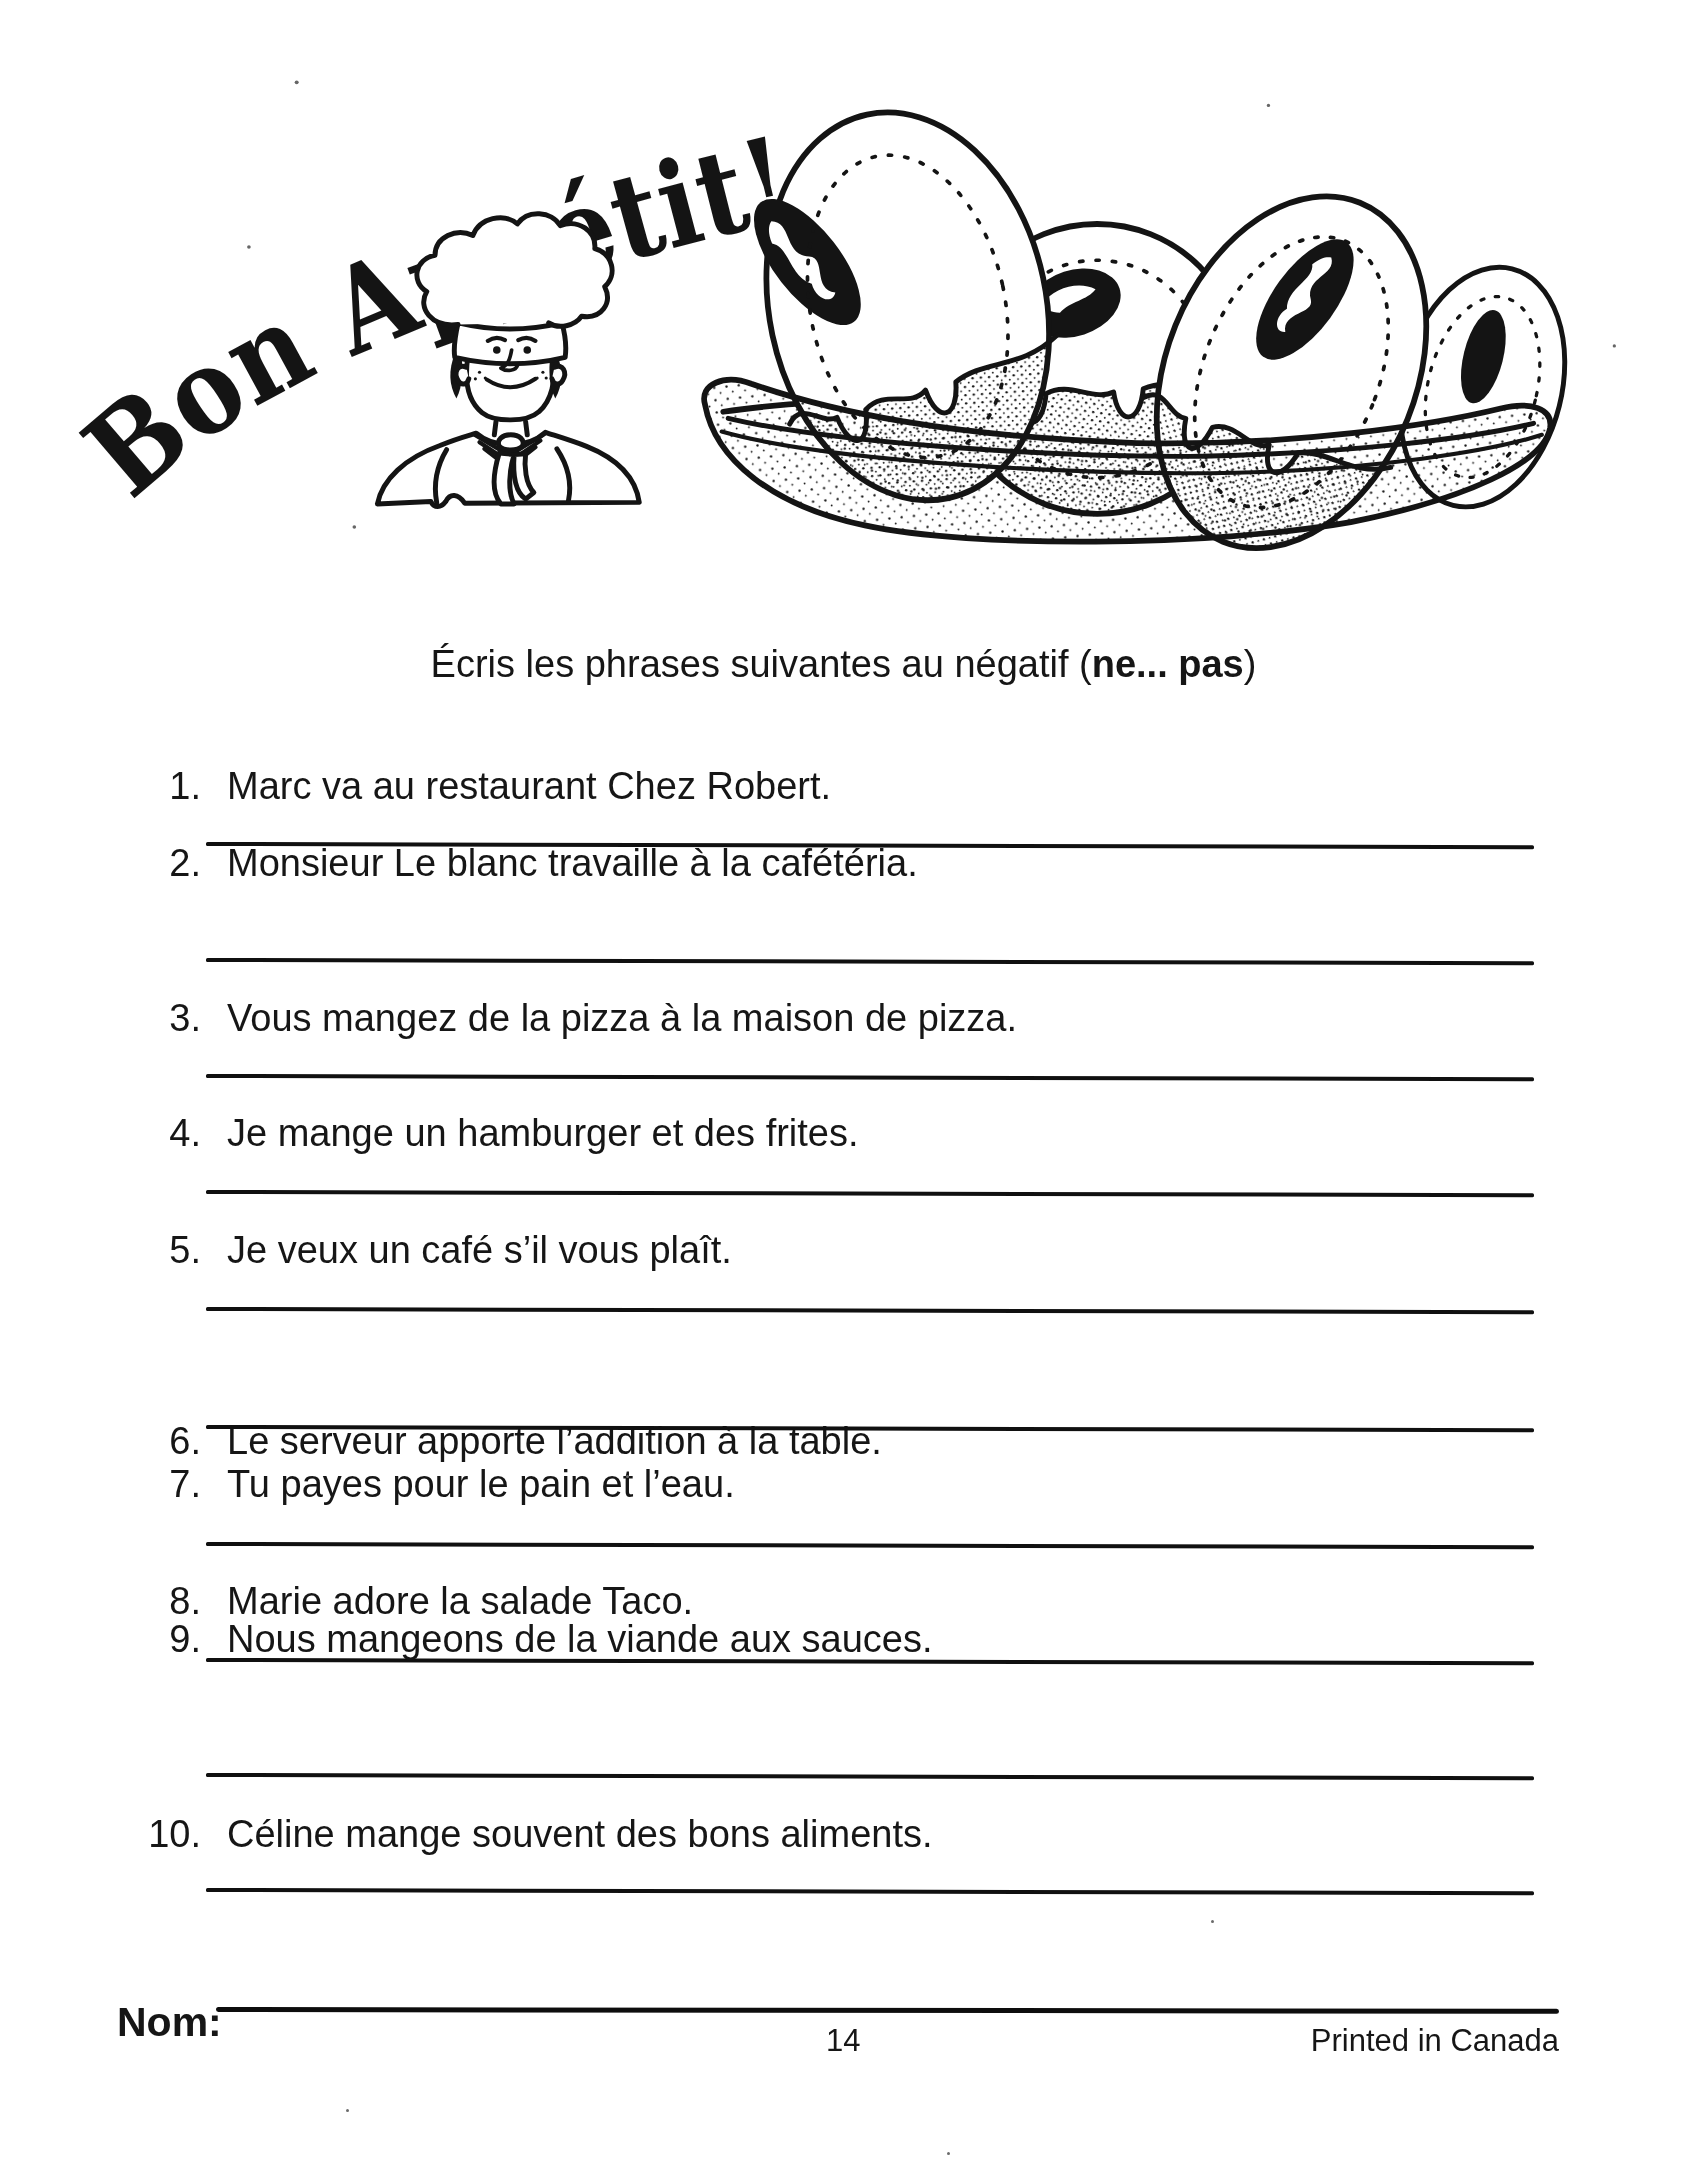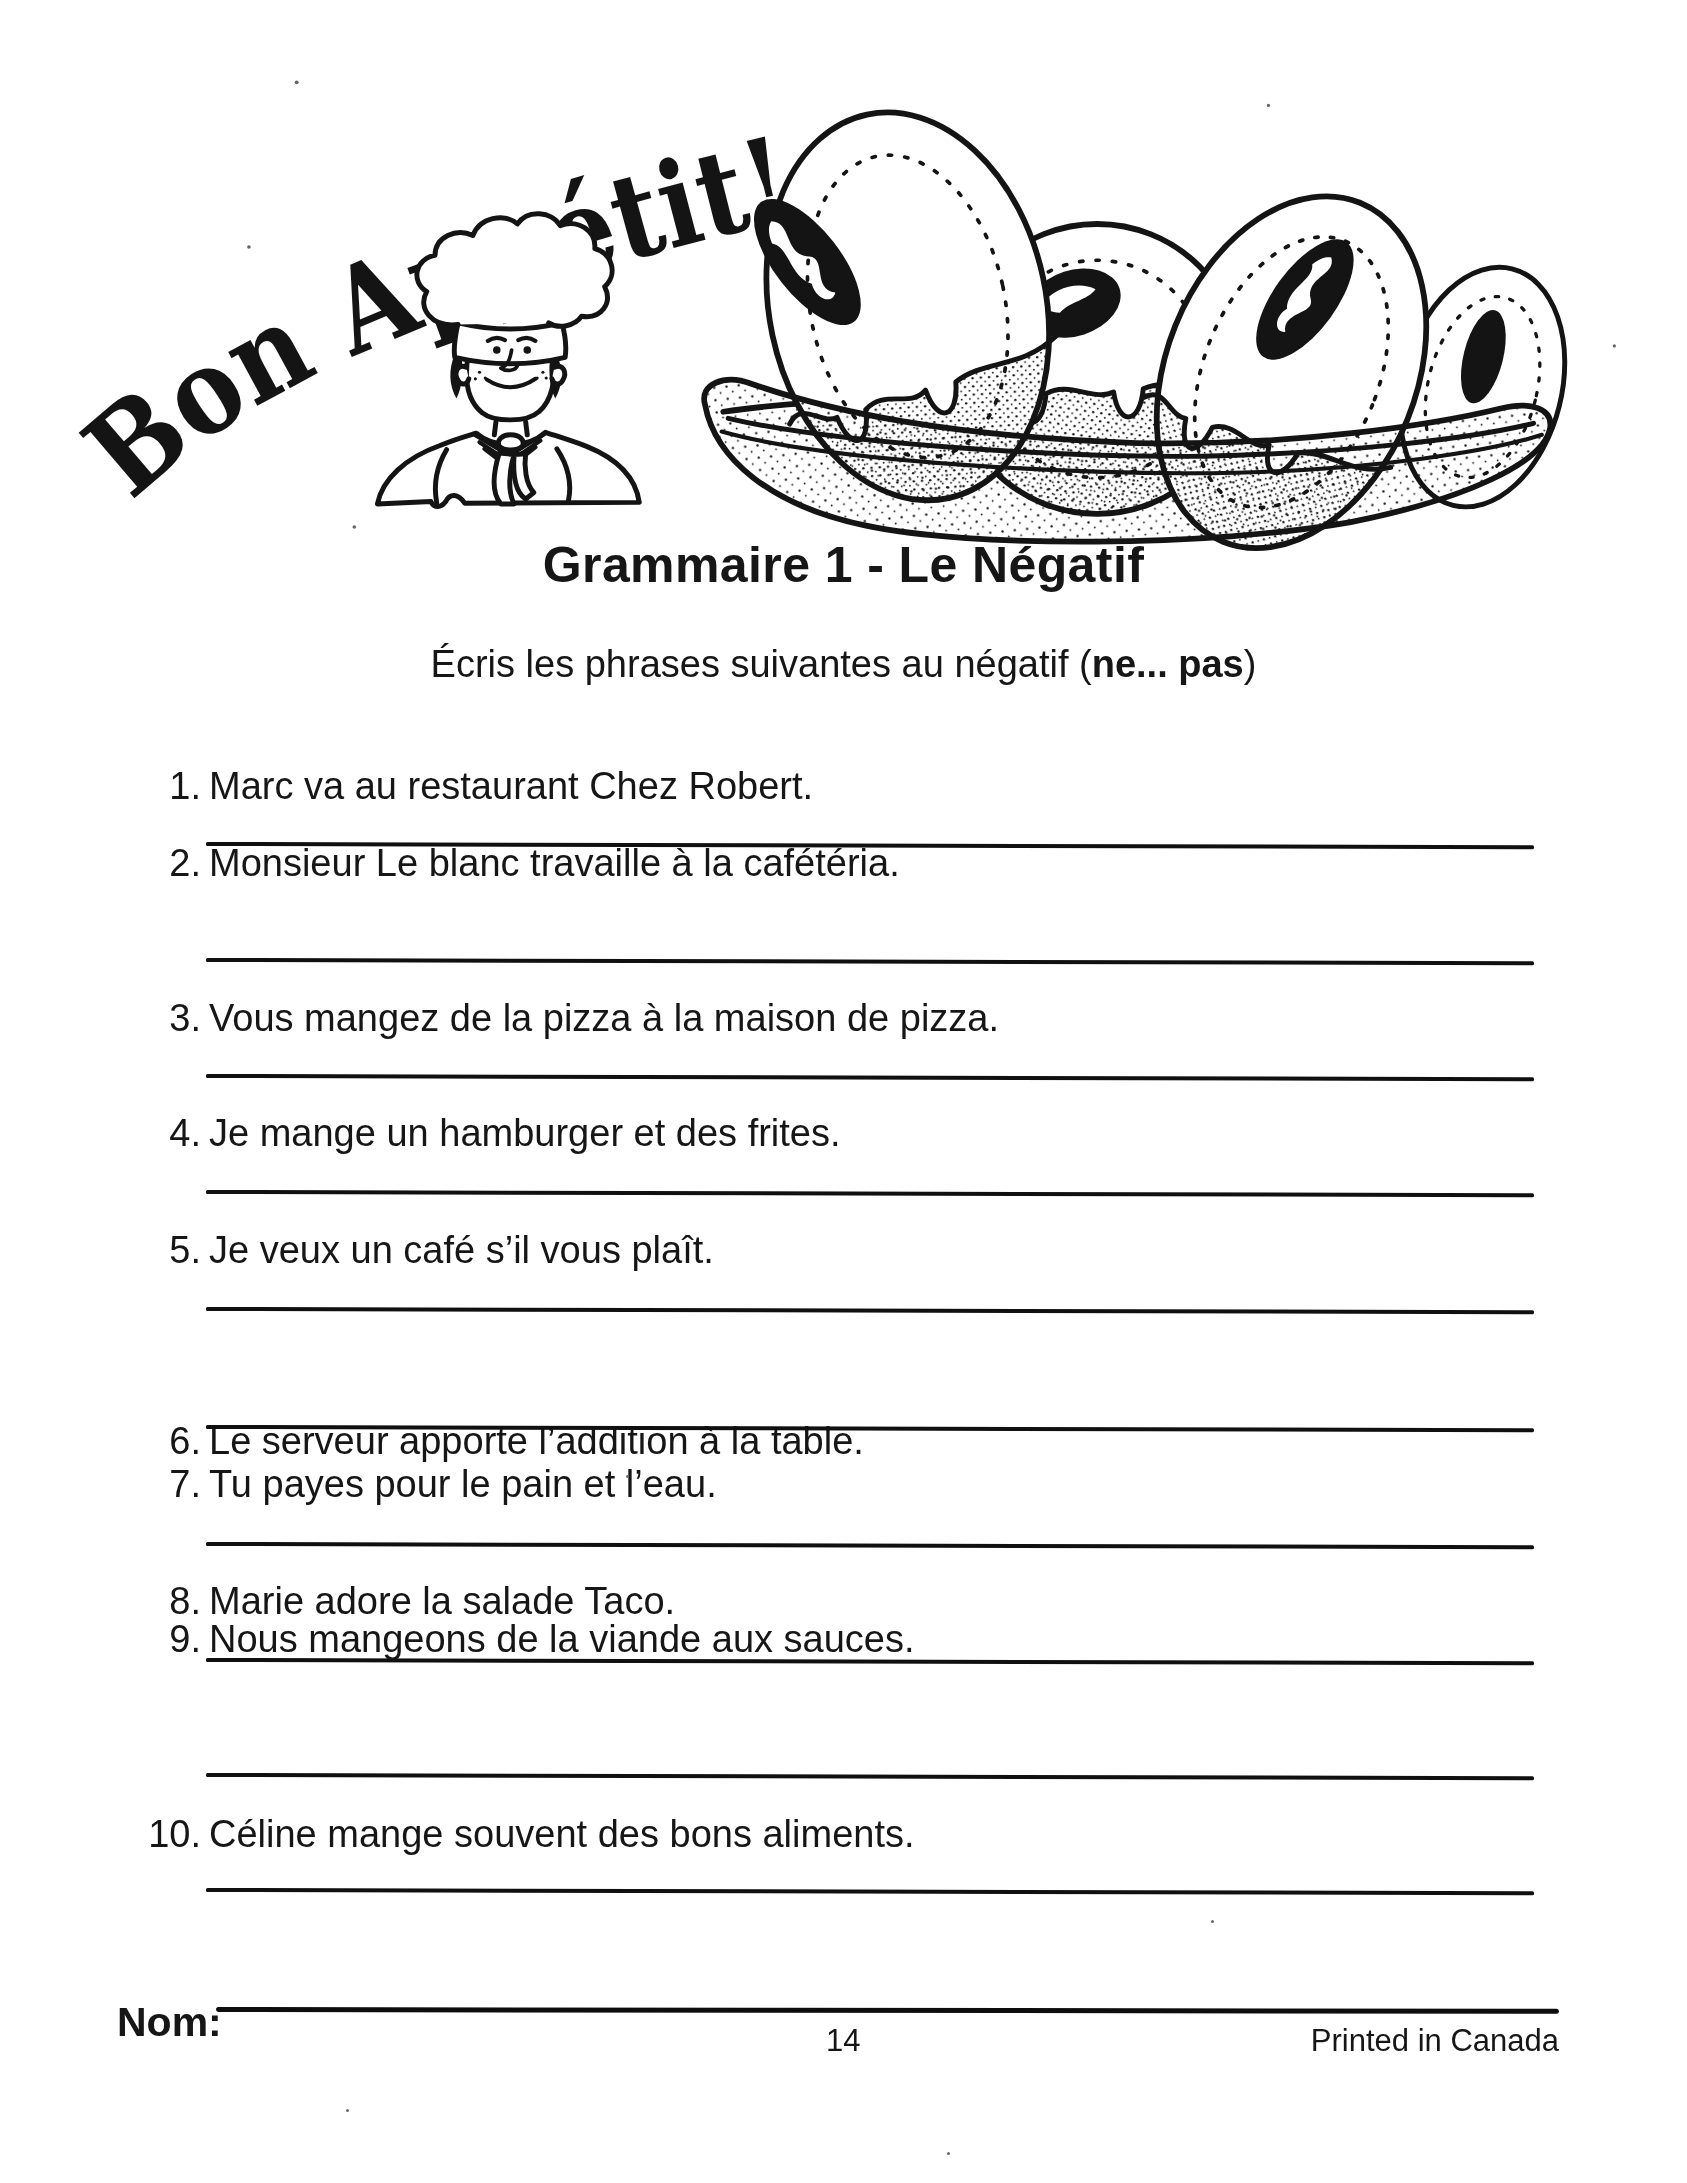--- a/index.html
+++ b/index.html
@@ -5,21 +5,21 @@
   html,body{margin:0;padding:0;background:#888;}
   .sheet{position:relative;width:1687px;height:2183px;background:#ffffff;overflow:hidden;
          font-family:"Liberation Sans",sans-serif;color:#161616;}
   .illo{position:absolute;left:0;top:0;}
   .page-title{position:absolute;top:536px;left:0;width:1687px;text-align:center;
               font-size:50px;font-weight:bold;letter-spacing:0.4px;}
   .instruction{position:absolute;top:643px;left:0;width:1687px;text-align:center;font-size:38px;}
   .instruction b{font-weight:bold;}
   .ex{position:absolute;left:115px;font-size:38px;white-space:nowrap;}
   .ex .num{display:inline-block;width:86px;text-align:right;}
-  .ex .txt{margin-left:8px;}
+  .ex .txt{margin-left:26px;}
   .ans{position:absolute;left:206px;width:1328px;height:3.7px;background:#101010;
        transform:rotate(.14deg);transform-origin:left center;border-radius:1.6px;}
   .nom{position:absolute;left:117px;top:1959px;font-size:41px;font-weight:bold;margin-top:40px;}
   .nom-line{position:absolute;left:216px;top:2007px;width:1343px;height:5px;background:#0d0d0d;
             transform:rotate(.08deg);transform-origin:left center;border-radius:2.5px;}
   .foot{position:absolute;top:2023px;font-size:31px;}
   .foot.copy{left:117px;}
   .foot.pageno{left:826px;}
   .foot.printed{right:128px;}
   .speck{position:absolute;width:3.3px;height:3.3px;border-radius:50%;background:#6b6b6b;}
@@ -139,21 +139,20 @@
 
     <g fill="#666" stroke="none">
       <circle cx="360" cy="100" r="2.4"></circle>
         <circle cx="1540" cy="128" r="2"></circle>
       <circle cx="302" cy="300" r="2.2"></circle>
         <circle cx="1960" cy="420" r="2"></circle>
       <circle cx="430" cy="640" r="2.2"></circle>
     </g>
   </svg>
 
-  <div class="page-title">Grammaire 1 - Le Négatif</div>
   <div class="instruction"><span>Écris les phrases suivantes au négatif (</span><b>ne... pas</b><span>)</span></div>
 
   <div>
     <div class="ex" style="top:765px"><span class="num">1.</span><span class="txt">Marc va au restaurant Chez Robert.</span></div>
     <div class="ans" style="top:842px"></div>
 
     <div class="ex" style="top:842px"><span class="num">2.</span><span class="txt">Monsieur Le blanc travaille à la cafétéria.</span></div>
     <div class="ans" style="top:958px"></div>
 
     <div class="ex" style="top:997px"><span class="num">3.</span><span class="txt">Vous mangez de la pizza à la maison de pizza.</span></div>

